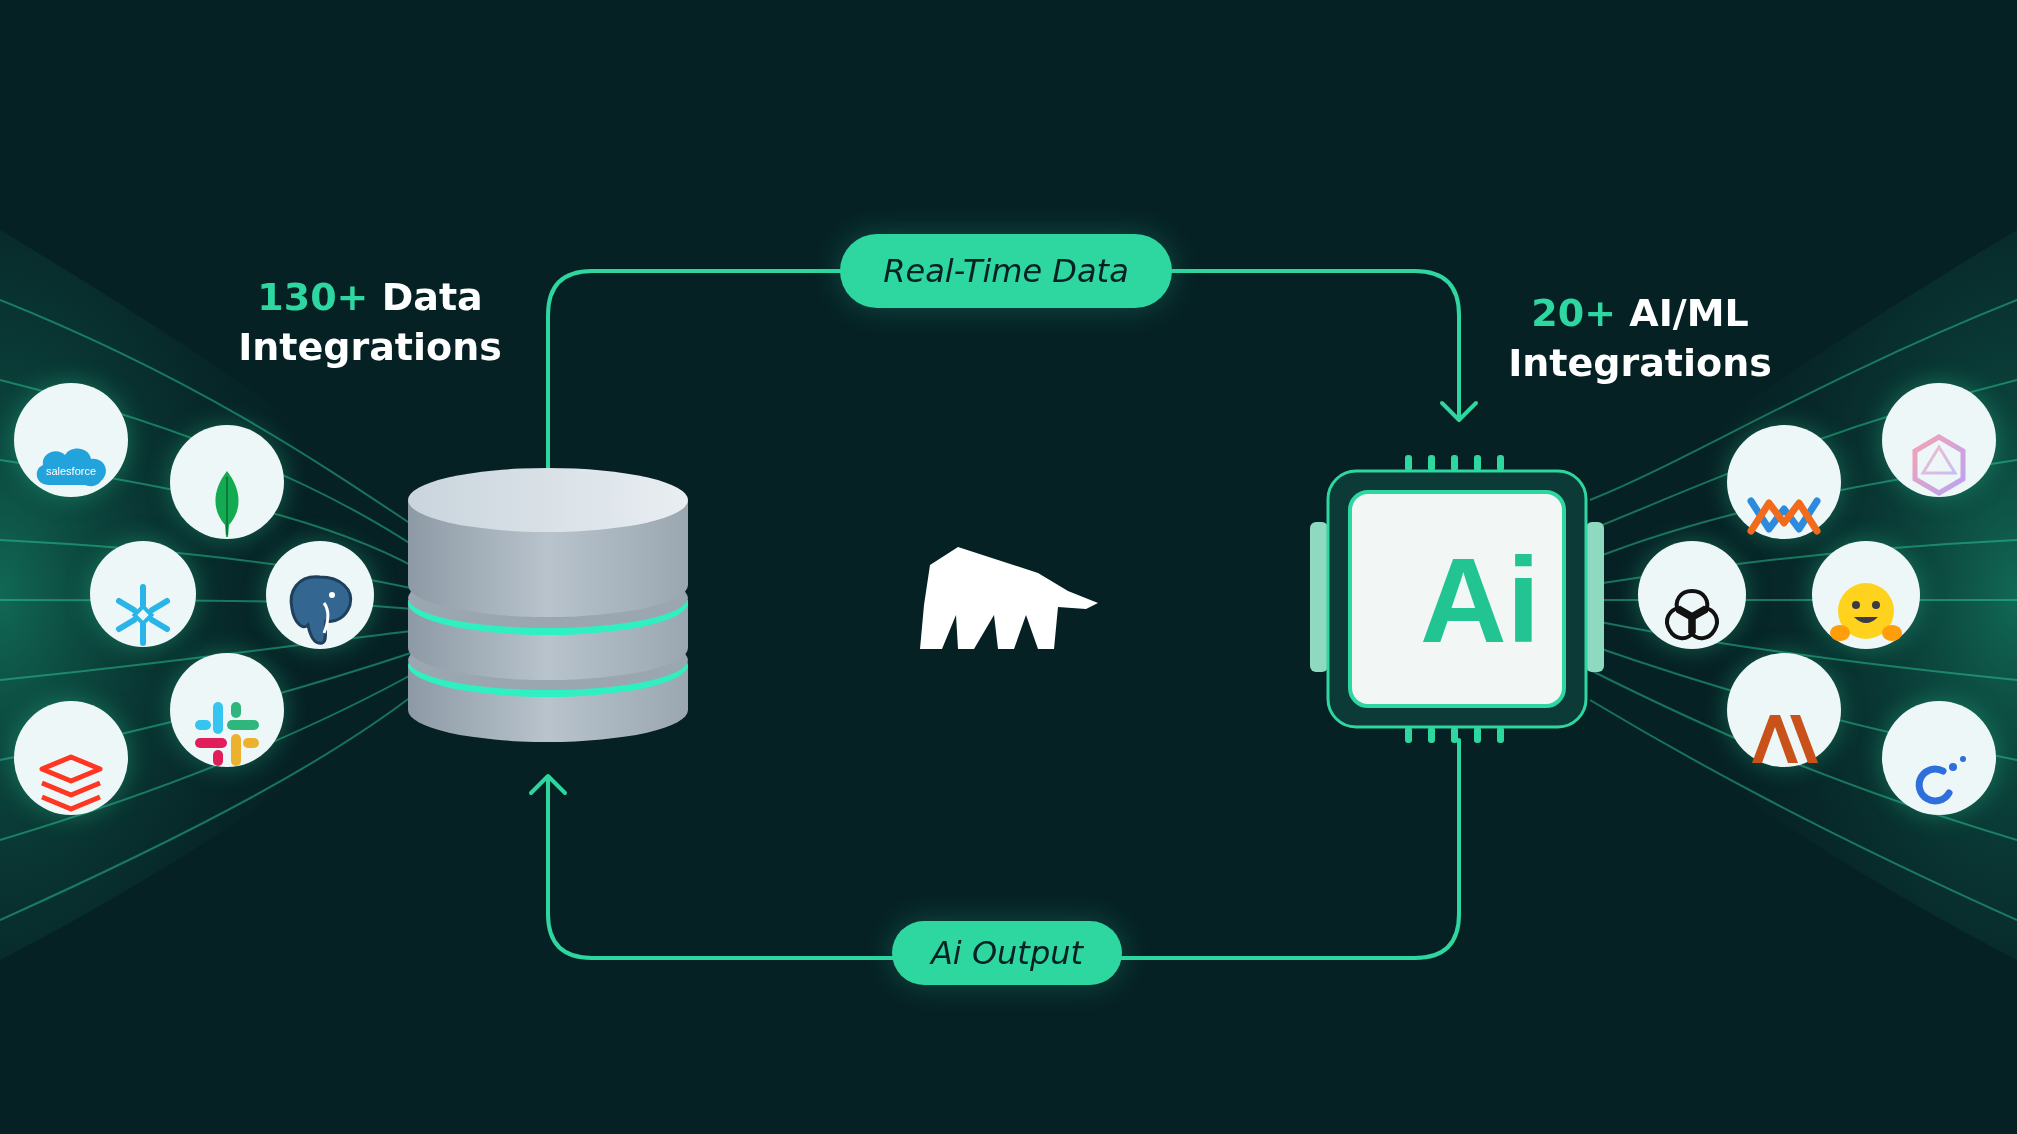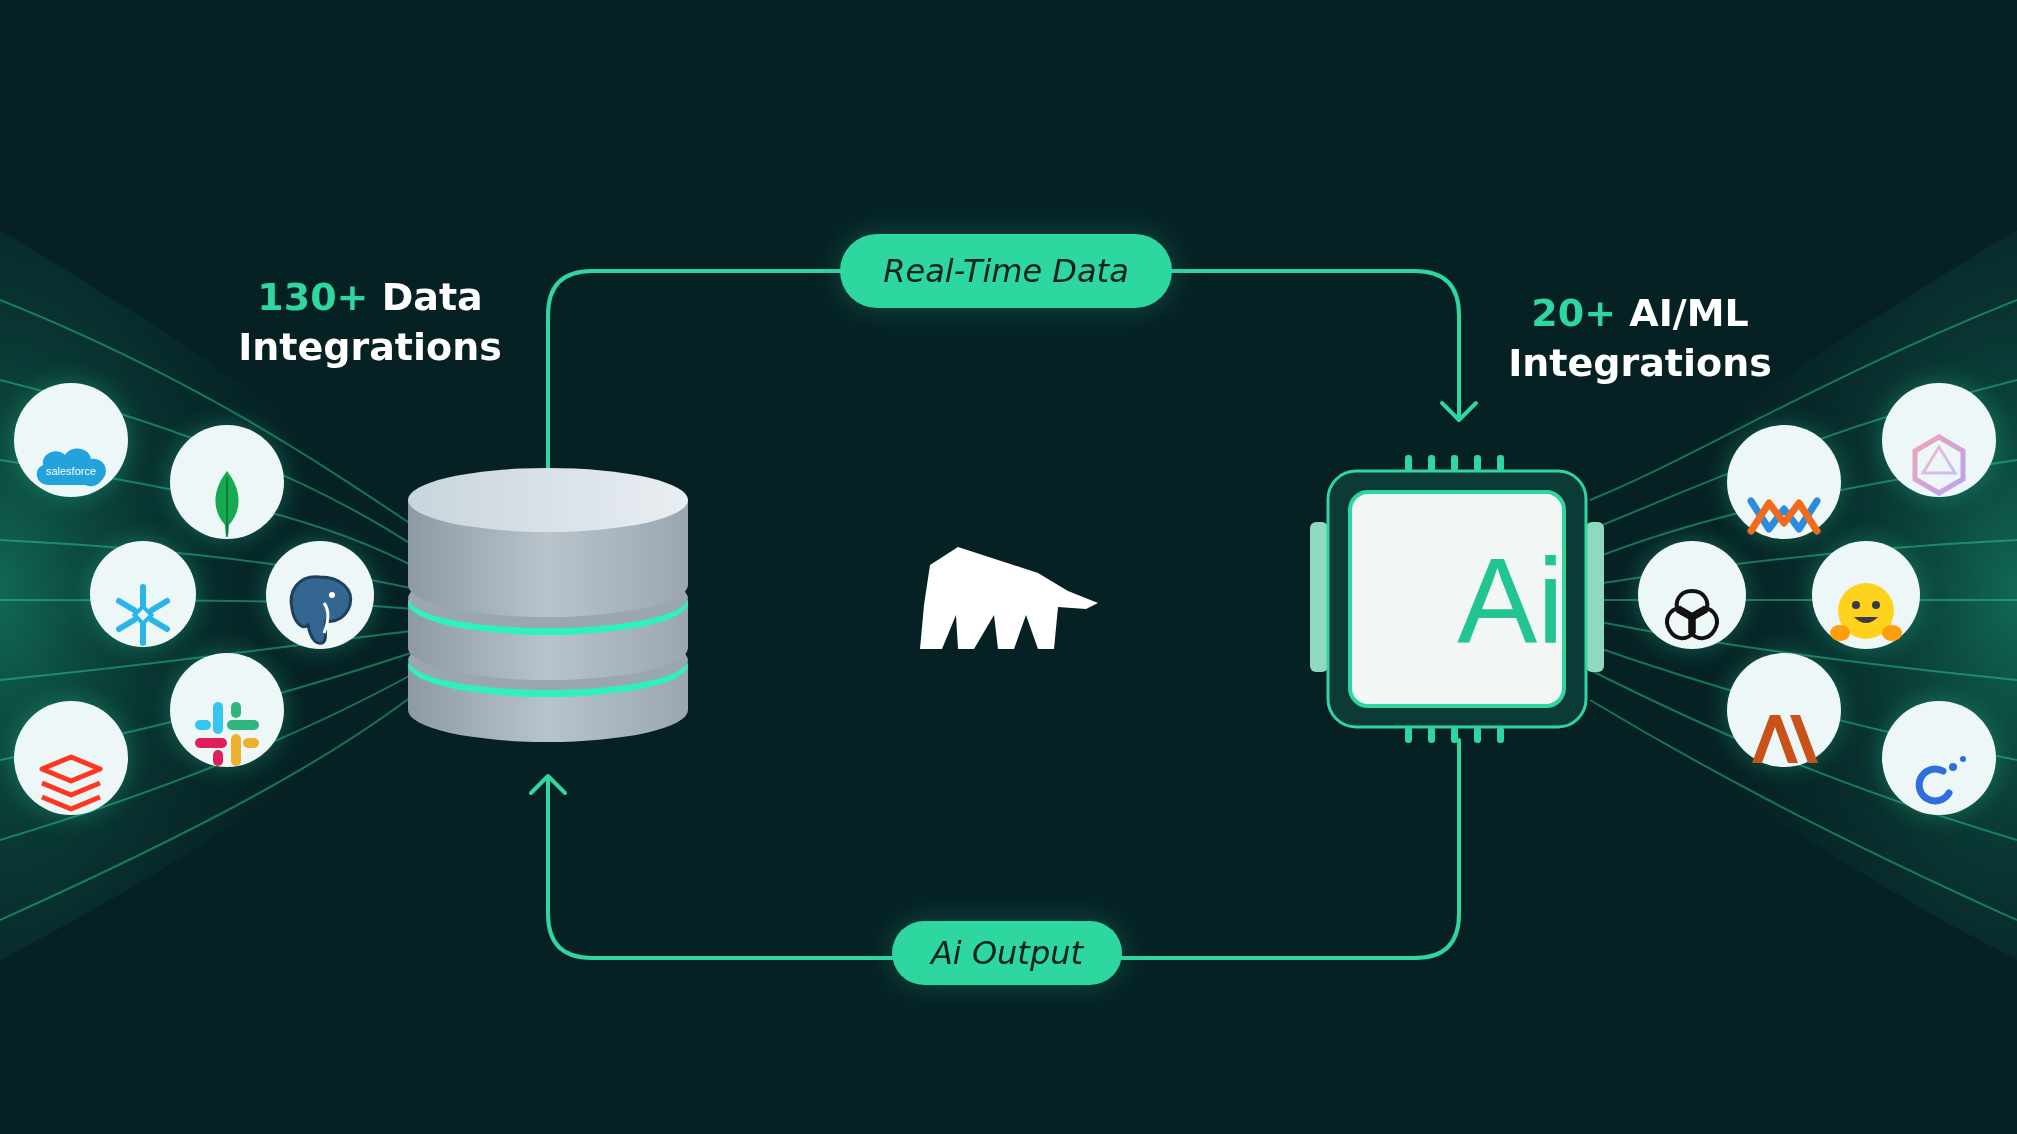--- a/index.html
+++ b/index.html
@@ -96,21 +96,21 @@
           <rect x="1474" y="727" width="7" height="16" rx="3"></rect>
           <rect x="1497" y="727" width="7" height="16" rx="3"></rect>
     </g>
     <rect x="1310" y="522" width="18" height="150" rx="6" fill="#8fd9c0"></rect>
     <rect x="1586" y="522" width="18" height="150" rx="6" fill="#8fd9c0"></rect>
     <rect x="1328" y="471" width="258" height="256" rx="28" fill="#0c3a36" stroke="#2ed6a0" stroke-width="3"></rect>
     <rect x="1350" y="492" width="214" height="214" rx="18" fill="#f2f7f6" stroke="#2ed6a0" stroke-width="4"></rect>
   </g>
 </svg>
 
-<div class="chip-text" style="position:absolute;left:1350px;top:520px;width:214px;text-align:right;font-size:120px;font-weight:400;color:#22c492;line-height:160px;">Ai</div>
+<div class="chip-text" style="position:absolute;left:1420px;top:520px;width:214px;text-align:left;font-size:120px;font-weight:700;color:#22c492;line-height:160px;">Ai</div>
 
 <div class="heading" style="left:220px;top:272px;width:300px;">
   <span class="accent">130+</span><span> Data</span><br>
   <span>Integrations</span>
 </div>
 <div class="heading" style="left:1490px;top:288px;width:300px;">
   <span class="accent">20+</span><span> AI/ML</span><br>
   <span>Integrations</span>
 </div>
 

